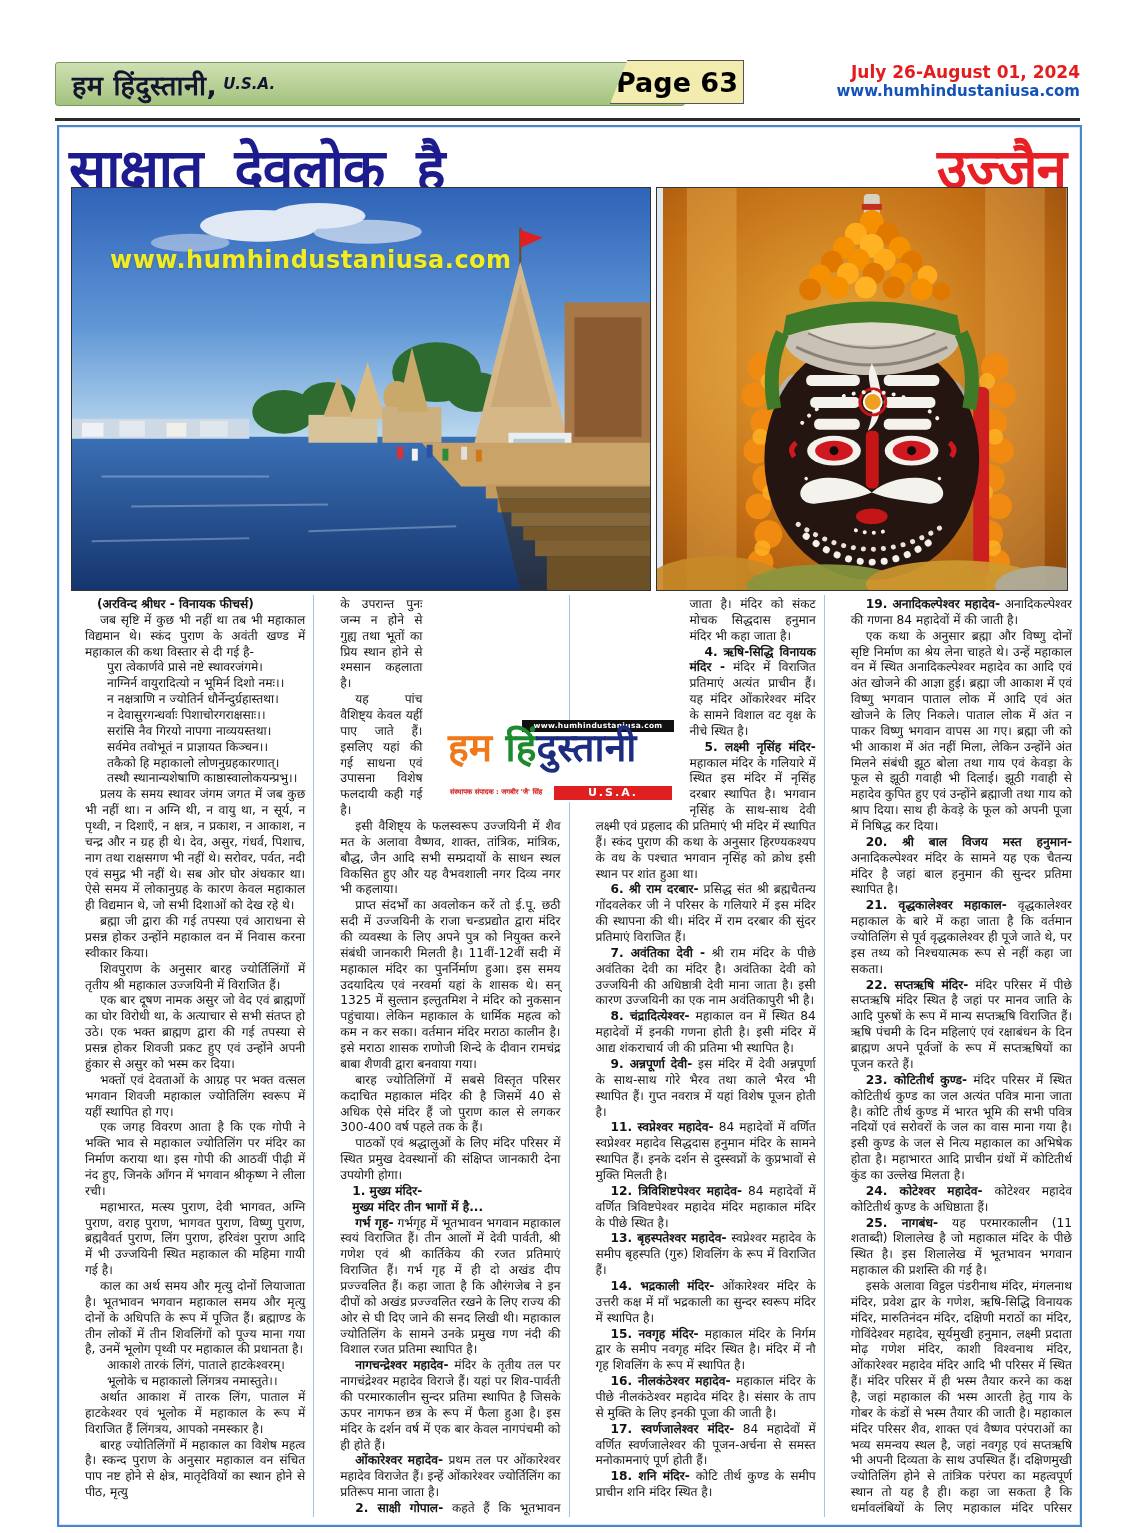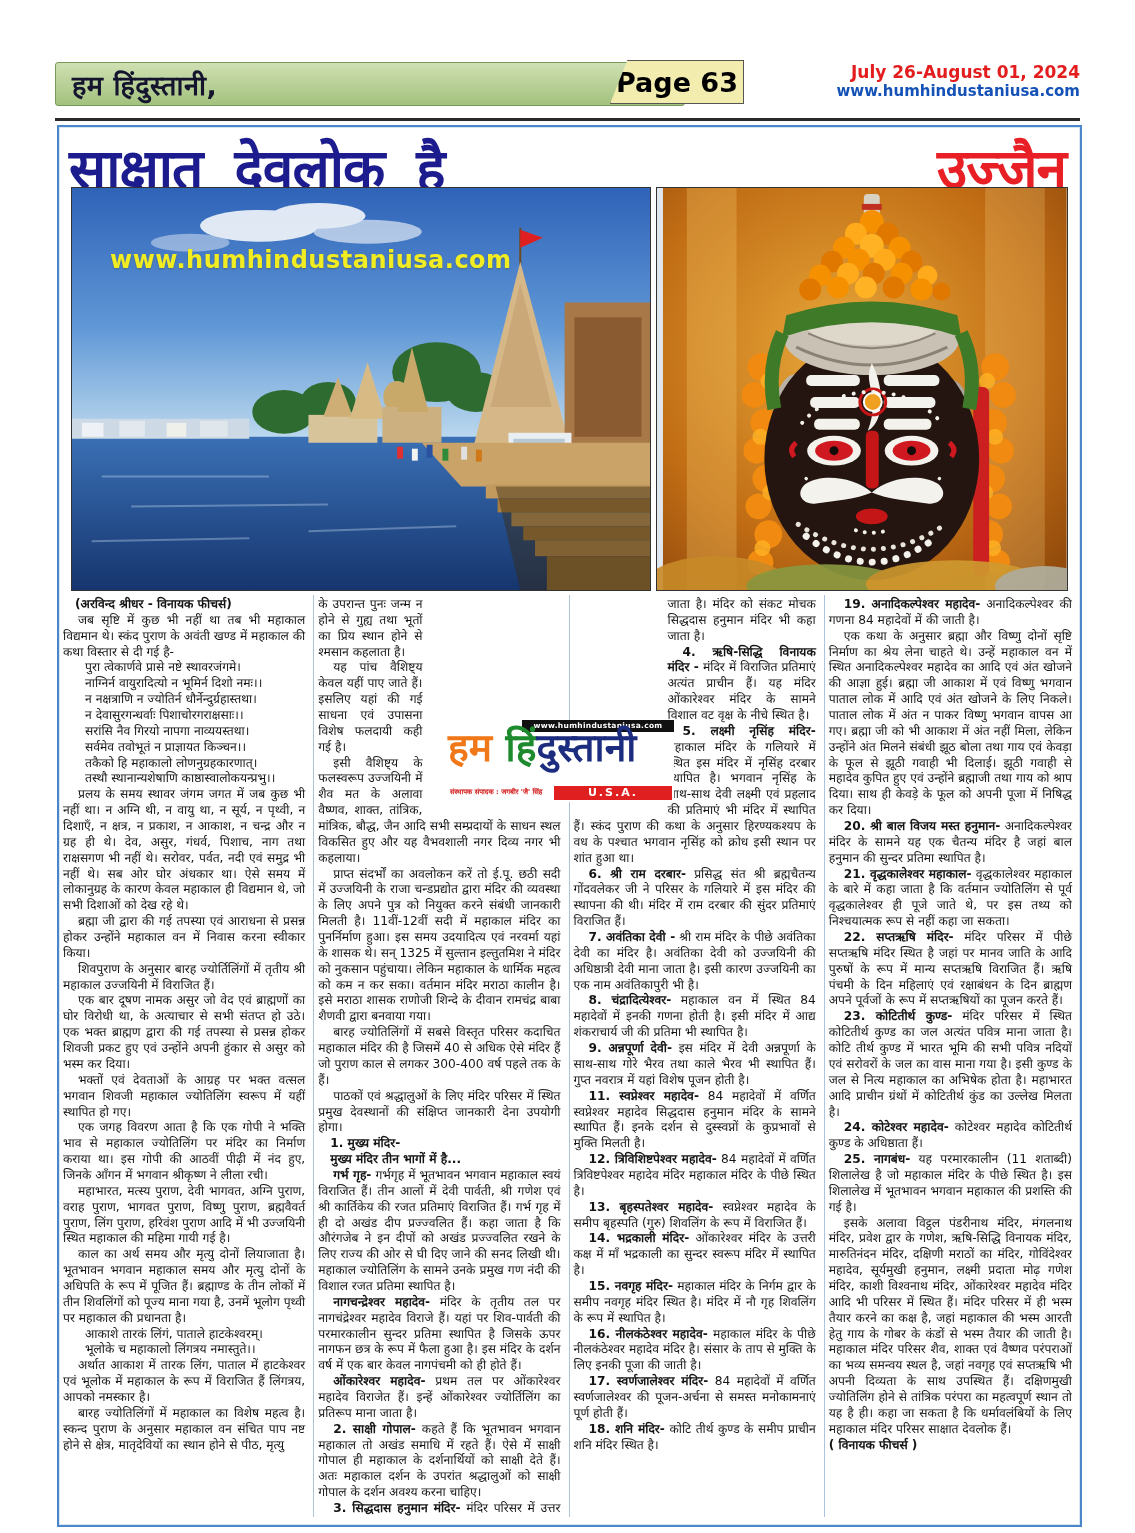--- a/index.html
+++ b/index.html
@@ -3,21 +3,21 @@
 <meta charset="utf-8">
 <style>
   html,body{margin:0;padding:0;background:#ffffff;}
   .page{position:relative;width:1135px;height:1533px;background:#fff;overflow:hidden;
         font-family:"DejaVu Sans","Liberation Sans",sans-serif;color:#111;}
 
   
   .header{position:absolute;left:55px;top:58px;width:1025px;height:60px;border-bottom:3px solid #2a2a2a;}
   .masthead-bar{position:absolute;left:0;top:4px;width:630px;height:44px;
        background:linear-gradient(#cfe0b2,#a3c27e);border:1px solid #7a9a58;border-radius:3px;
-       display:flex;align-items:center;padding-left:16px;box-sizing:border-box;justify-content:space-between;}
+       display:flex;align-items:center;padding-left:16px;box-sizing:border-box;}
   .masthead{font-size:27px;font-weight:bold;color:#14142e;letter-spacing:.5px;}
   .masthead-usa{font-size:15px;font-weight:bold;font-style:italic;color:#14142e;margin-left:6px;}
   .pagebox{position:absolute;left:555px;top:2px;width:132px;height:42px;background:#f2ecae;
        border:1px solid #555;clip-path:polygon(13% 0,100% 0,100% 100%,0 100%);
        display:flex;align-items:center;justify-content:center;}
   .pagebox span{font-size:27px;font-weight:bold;color:#000;}
   .header-right{position:absolute;right:0;top:4px;text-align:right;line-height:1.2;}
   .date{font-size:17px;font-weight:bold;color:#e31d1d;}
   .site{font-size:15px;font-weight:bold;color:#1552b8;}
 
@@ -33,21 +33,21 @@
   
   .photos{display:flex;gap:5px;padding:2px 12px 0 12px;height:406px;box-sizing:border-box;}
   .photo-left{position:relative;width:58.5%;height:100%;border:1px solid #333;box-sizing:border-box;}
   .photo-right{position:relative;width:41.5%;height:100%;border:1px solid #333;box-sizing:border-box;}
   .photo-left svg,.photo-right svg{width:100%;height:100%;display:block;}
   .watermark{position:absolute;left:38px;top:58px;font-size:24px;font-weight:bold;color:#f2ec22;
        text-shadow:0 1px 2px rgba(60,60,0,.35);letter-spacing:.5px;}
 
   
   .cols{display:flex;height:922px;margin-top:4px;}
-  .col{width:25%;box-sizing:border-box;padding:2px 8px 0 4px;border-right:1px solid #aac4dd;
+  .col{width:25%;box-sizing:border-box;padding:2px 8px 0 26px;border-right:1px solid #aac4dd;
        overflow:hidden;}
   .col:last-child{border-right:none;}
   .para{margin:0;font-size:12.2px;line-height:1.30;text-align:justify;text-indent:15px;color:#141414;}
   .para b{font-weight:bold;}
   .para.s{text-align:left;text-indent:22px;}      
   .para.byline{font-weight:bold;text-indent:12px;text-align:left;}
   .para.head{font-weight:bold;text-indent:12px;text-align:left;}
   .para.cont{text-indent:0;}
   .para.credit{font-weight:bold;text-align:left;text-indent:0;padding-right:4px;}
 

